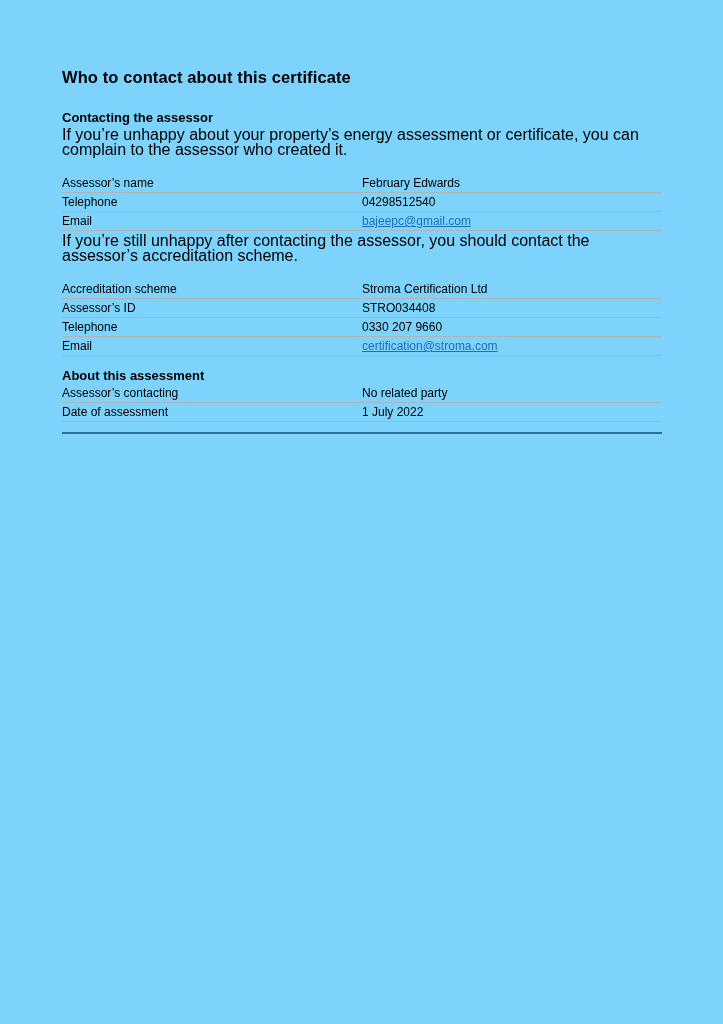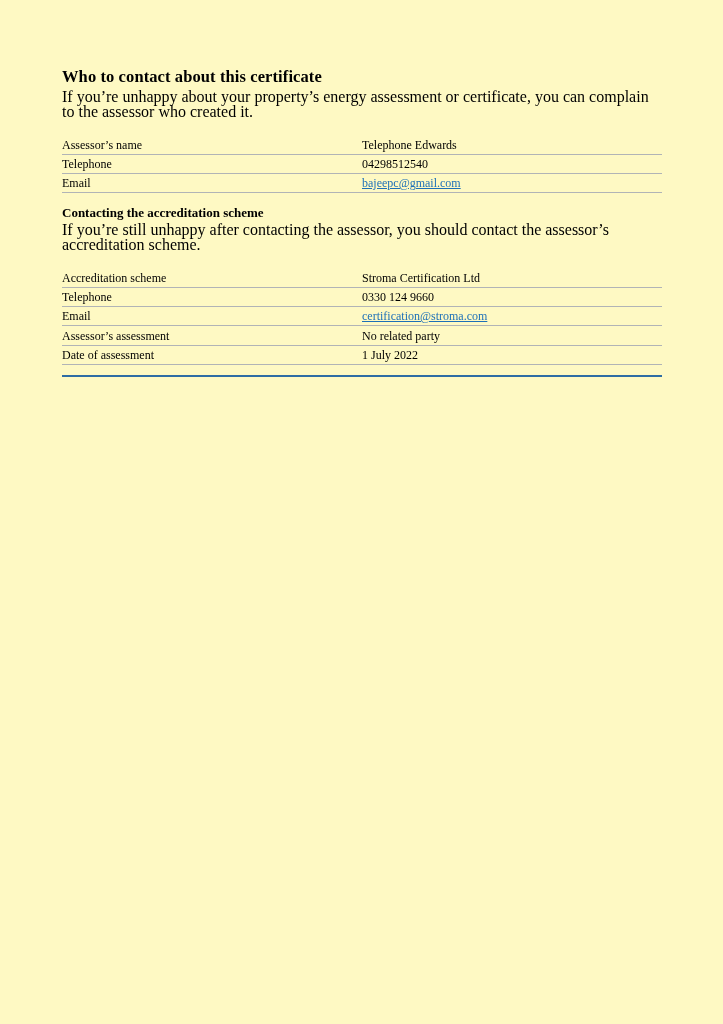--- a/index.html
+++ b/index.html
@@ -6,23 +6,22 @@
     margin: 0;
     padding: 0;
     background: #ffffff;
     font-family: "Liberation Sans", sans-serif;
     color: var(--text, #000000);
   }
   .sheet {
     position: relative;
     width: 723px;
     height: 1024px;
-    background: #fef9c3;
+    background: #7dd3fc;
     overflow: hidden;
-    font-family: Liberation Serif, serif;
   }
   .content {
     position: absolute;
     left: 62px;
     top: 67px;
     width: 600px;
   }
   .page-title {
     margin: 0;
     font-size: 16.5px;
@@ -72,65 +71,70 @@
 </style>
 </head>
 <body>
 
 <div class="sheet">
   <div class="content">
 
     <h1 class="page-title">Who to contact about this certificate</h1>
 
     <section>
+      <h2 class="section-heading mt-lg">Contacting the assessor</h2>
       <p class="section-body">If you’re unhappy about your property’s energy assessment or certificate, you can complain to the assessor who created it.</p>
       <table class="kv">
         <tbody>
             <tr>
           <td class="kv-label">Assessor’s name</td>
-          <td class="kv-value">Telephone Edwards</td>
+          <td class="kv-value">February Edwards</td>
         </tr>
         <tr>
           <td class="kv-label">Telephone</td>
           <td class="kv-value">04298512540</td>
         </tr>
         <tr>
           <td class="kv-label">Email</td>
           <td class="kv-value"><a class="link" href="#">bajeepc@gmail.com</a></td>
         </tr>
       </tbody>
         </table>
     </section>
 
     <section>
-      <h2 class="section-heading mt-md">Contacting the accreditation scheme</h2>
       <p class="section-body">If you’re still unhappy after contacting the assessor, you should contact the assessor’s accreditation scheme.</p>
       <table class="kv">
         <tbody>
             <tr>
           <td class="kv-label">Accreditation scheme</td>
           <td class="kv-value">Stroma Certification Ltd</td>
         </tr>
         <tr>
+          <td class="kv-label">Assessor’s ID</td>
+          <td class="kv-value">STRO034408</td>
+        </tr>
+        <tr>
           <td class="kv-label">Telephone</td>
-          <td class="kv-value">0330 124 9660</td>
+          <td class="kv-value">0330 207 9660</td>
         </tr>
         <tr>
           <td class="kv-label">Email</td>
           <td class="kv-value"><a class="link" href="#">certification@stroma.com</a></td>
         </tr>
       </tbody>
         </table>
     </section>
 
     <section>
+      <h2 class="section-heading mt-md">About this assessment</h2>
       <table class="kv tight">
         <tbody>
             <tr>
-          <td class="kv-label">Assessor’s assessment</td>
+          <td class="kv-label">Assessor’s contacting</td>
           <td class="kv-value">No related party</td>
         </tr>
         <tr>
           <td class="kv-label">Date of assessment</td>
           <td class="kv-value">1 July 2022</td>
         </tr>
       </tbody>
         </table>
     </section>
 

